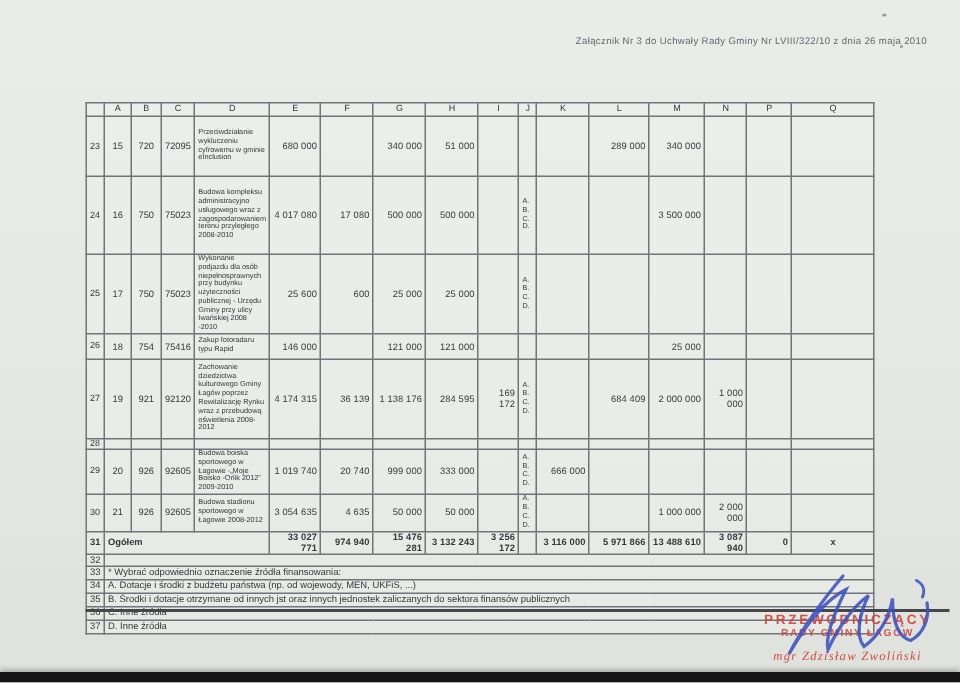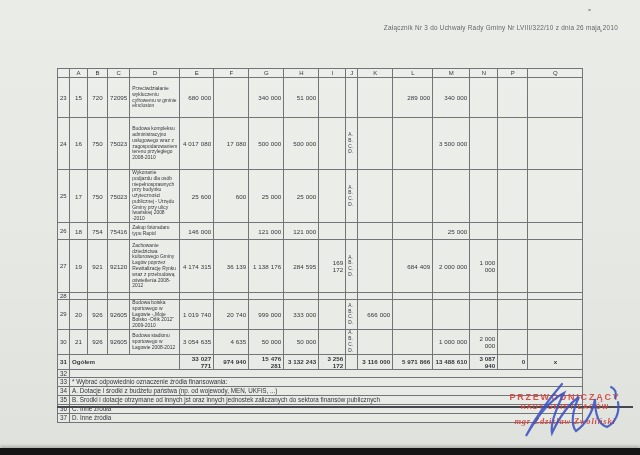--- a/index.html
+++ b/index.html
@@ -31,27 +31,27 @@
   .c-j{font-size:4.8px;line-height:1.2;white-space:pre-line;text-align:left;padding:1px;}
   .c-label{font-weight:700;font-size:6.6px;text-align:left;vertical-align:middle;}
   tr.total td{font-weight:700;font-size:6.2px;}
   tr.fn td{font-size:6.3px;}
   .c-fn{text-align:left;}
   .long-line{
     position:absolute;left:57px;top:406px;width:576px;height:2px;
     background:#45474b;
   }
   .stamp{
-    position:absolute;left:492px;top:392px;width:146px;text-align:center;
+    position:absolute;left:492px;top:408px;width:146px;text-align:center;
     color:var(--stamp-red,#d84a42);
   }
   .stamp .s1{font-size:9px;font-weight:700;letter-spacing:1.8px;opacity:0.92;}
   .stamp .s2{font-size:6.8px;font-weight:700;letter-spacing:1.1px;margin-top:1px;opacity:0.9;}
   .stamp .s3{
-    font-family:"Liberation Serif",serif;font-style:italic;font-weight:700;
+    font-family:"Liberation Serif",serif;font-style:italic;font-weight:400;
     font-size:8.5px;margin-top:6px;letter-spacing:0.8px;opacity:0.95;
   }
   .signature{position:absolute;left:482px;top:380px;width:152px;height:64px;}
   .signature path{stroke:var(--sig-blue,#3b52c0);fill:none;stroke-linecap:round;opacity:0.88;}
   .scan-edge{
     position:absolute;left:0;bottom:0;width:640px;height:7px;background:#151515;
     box-shadow:0 -2px 3px rgba(40,40,40,0.25);
   }
   .speck{position:absolute;width:2px;height:2px;border-radius:50%;background:#9a9da0;}
   .speck.s-a{left:600px;top:30px;}

